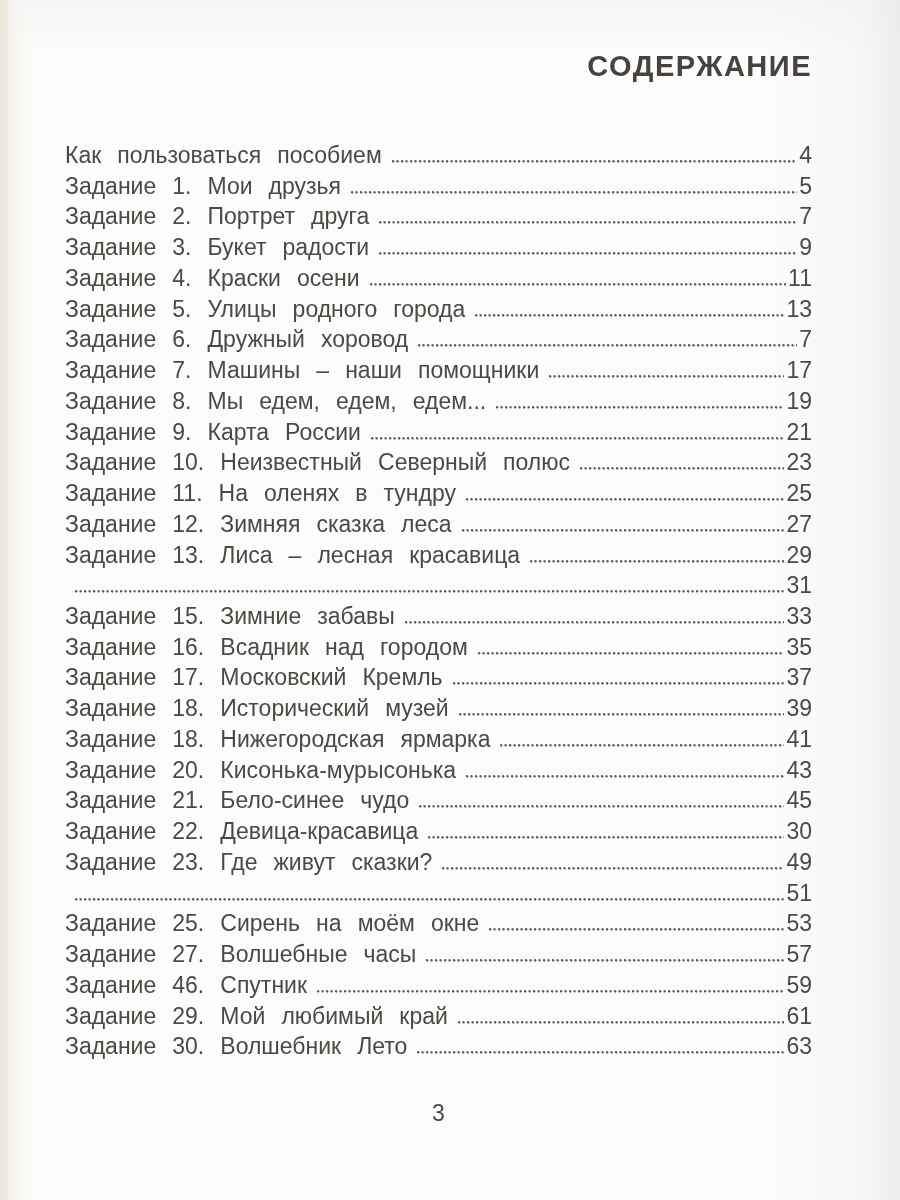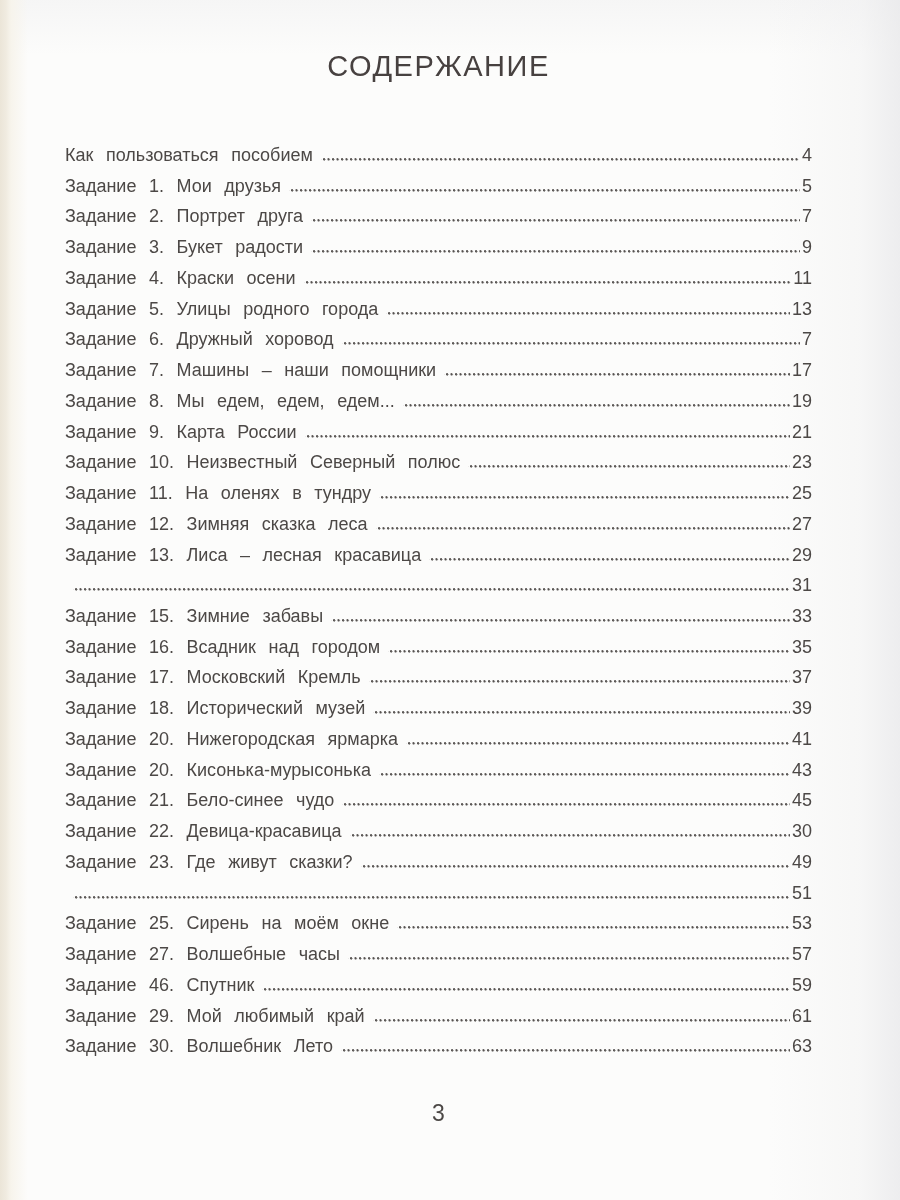--- a/index.html
+++ b/index.html
@@ -23,35 +23,35 @@
       linear-gradient(180deg, rgba(240,240,241,0.55) 0px, rgba(252,252,251,0) 55px),
       var(--paper);
   }
   .page{
     position:relative;
     padding:0 88px 0 65px;
     color:var(--text);
   }
   .title{
     padding-top:50px;
-    text-align:center;
+    text-align:right;
     font-size:29px;
-    font-weight:400;
+    font-weight:700;
     letter-spacing:1.5px;
     color:var(--title);
   }
   .toc{
     margin-top:57px;
   }
   .toc-row{
     display:flex;
     align-items:baseline;
     height:30.74px;
     line-height:30.74px;
-    font-size:18px;
+    font-size:23px;
   }
   .toc-label{
     white-space:nowrap;
     word-spacing:0.42em;
   }
   .toc-dots{
     flex:1 1 auto;
     height:20px;
     margin:0 2px 0 8px;
     background-image:radial-gradient(circle at 1.1px 1.4px, var(--dot) 1.02px, rgba(0,0,0,0) 1.35px);
@@ -165,21 +165,21 @@
     <span class="toc-label">Задание 17. Московский Кремль</span>
     <span class="toc-dots"></span>
     <span class="toc-page">37</span>
   </div>
         <div class="toc-row">
     <span class="toc-label">Задание 18. Исторический музей</span>
     <span class="toc-dots"></span>
     <span class="toc-page">39</span>
   </div>
         <div class="toc-row">
-    <span class="toc-label">Задание 20. Нижегородская ярмарка</span>
+    <span class="toc-label">Задание 18. Нижегородская ярмарка</span>
     <span class="toc-dots"></span>
     <span class="toc-page">41</span>
   </div>
         <div class="toc-row">
     <span class="toc-label">Задание 20. Кисонька-мурысонька</span>
     <span class="toc-dots"></span>
     <span class="toc-page">43</span>
   </div>
         <div class="toc-row">
     <span class="toc-label">Задание 21. Бело-синее чудо</span>

